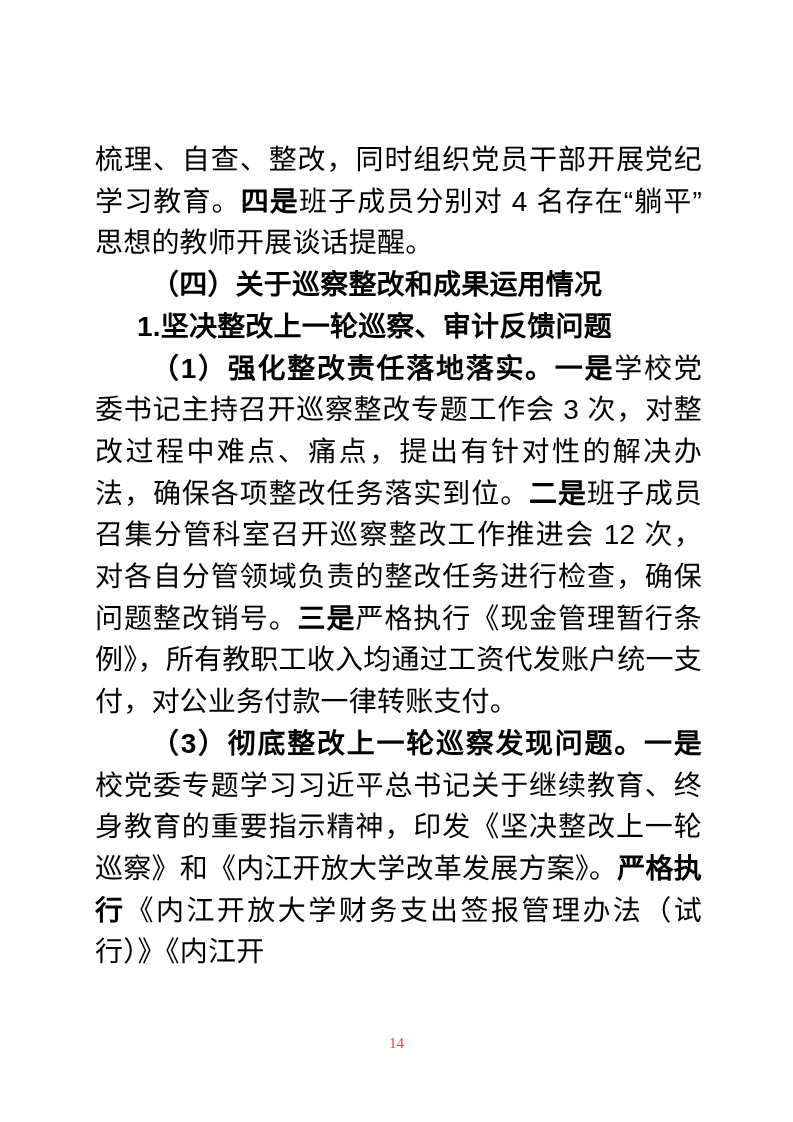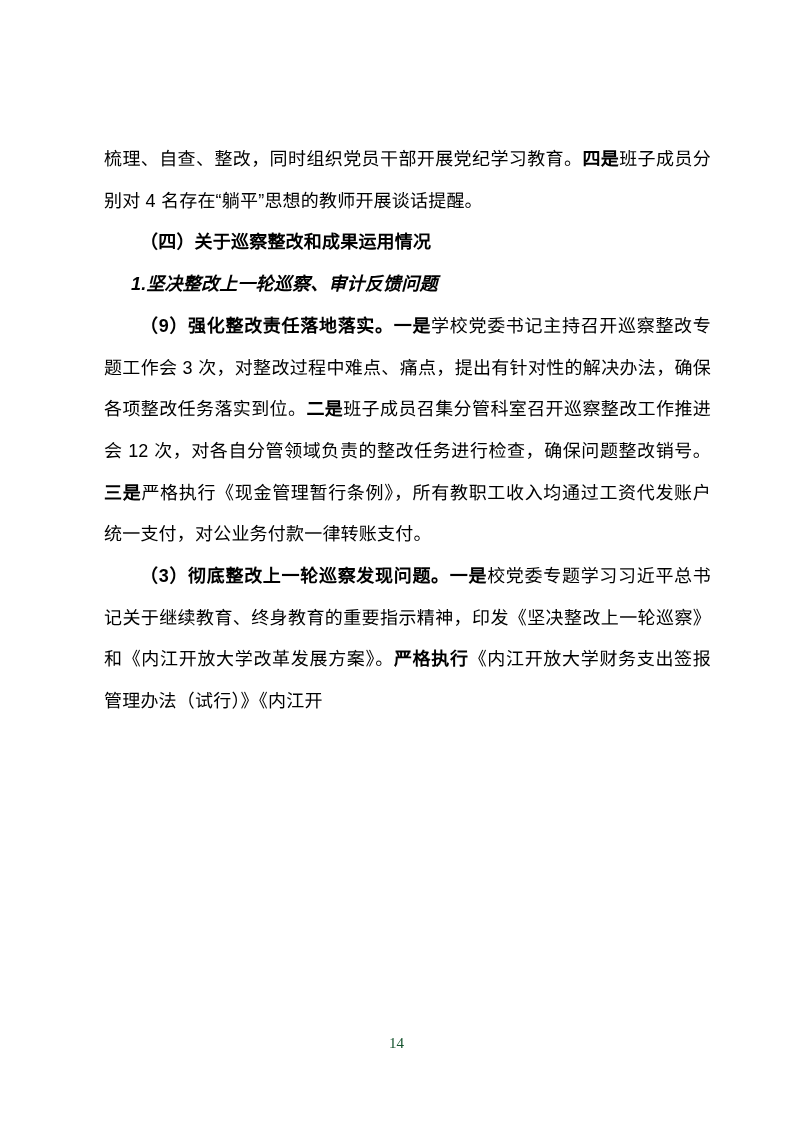--- a/index.html
+++ b/index.html
@@ -13,24 +13,24 @@
     width: 793px;
     height: 1122px;
     background: #ffffff;
     color: #000000;
     font-family: "Liberation Sans", "DejaVu Sans", sans-serif;
     overflow: hidden;
     outline: 1px solid #ececec;
   }
   .doc-body {
     position: absolute;
-    left: 104px;
+    left: 95px;
     top: 139px;
     width: 607px;
-    font-size: 18px;
+    font-size: 28px;
     line-height: 41.7px;
     text-align: justify;
     letter-spacing: 0.2px;
   }
   .para {
     margin: 0;
     padding: 0;
     text-indent: 2em;
   }
   .para.flush {
@@ -39,45 +39,44 @@
   .b {
     font-weight: bold;
   }
   .kai {
     font-family: "Liberation Serif", "DejaVu Serif", serif;
     font-weight: 700;
   }
   .sub-head {
     text-indent: 1.5em;
     font-weight: bold;
-    font-style: italic;
   }
   .footer {
     position: absolute;
     left: 0;
     right: 0;
     top: 1033px;
     text-align: center;
     font-family: "Liberation Serif", "DejaVu Serif", serif;
     font-size: 15px;
     line-height: 20px;
-    color: #14532d;
+    color: #ef4444;
   }
 </style>
 </head>
 <body>
 
 <div class="page">
   <div class="doc-body">
     <p class="para flush"><span>梳理、自查、整改，同时组织党员干部开展党纪学习教育。</span><span class="b">四是</span><span>班子成员分别对 4 名存在“躺平”思想的教师开展谈话提醒。</span></p>
 
 
     <p class="para kai">（四）关于巡察整改和成果运用情况</p>
 
     <p class="para sub-head">1.坚决整改上一轮巡察、审计反馈问题</p>
 
-    <p class="para"><span class="b">（9）强化整改责任落地落实。一是</span><span>学校党委书记主持召开巡察整改专题工作会 3 次，对整改过程中难点、痛点，提出有针对性的解决办法，确保各项整改任务落实到位。</span><span class="b">二是</span><span>班子成员召集分管科室召开巡察整改工作推进会 12 次，对各自分管领域负责的整改任务进行检查，确保问题整改销号。</span><span class="b">三是</span><span>严格执行《现金管理暂行条例》，所有教职工收入均通过工资代发账户统一支付，对公业务付款一律转账支付。</span></p>
+    <p class="para"><span class="b">（1）强化整改责任落地落实。一是</span><span>学校党委书记主持召开巡察整改专题工作会 3 次，对整改过程中难点、痛点，提出有针对性的解决办法，确保各项整改任务落实到位。</span><span class="b">二是</span><span>班子成员召集分管科室召开巡察整改工作推进会 12 次，对各自分管领域负责的整改任务进行检查，确保问题整改销号。</span><span class="b">三是</span><span>严格执行《现金管理暂行条例》，所有教职工收入均通过工资代发账户统一支付，对公业务付款一律转账支付。</span></p>
 
     <p class="para"><span class="b">（3）彻底整改上一轮巡察发现问题。一是</span><span>校党委专题学习习近平总书记关于继续教育、终身教育的重要指示精神，印发《坚决整改上一轮巡察》和《内江开放大学改革发展方案》。</span><span class="b">严格执行</span><span>《内江开放大学财务支出签报管理办法（试行）》《内江开</span></p>
   </div>
 
   <div class="footer"><span>14</span></div>
 </div>
 
 </body></html>

